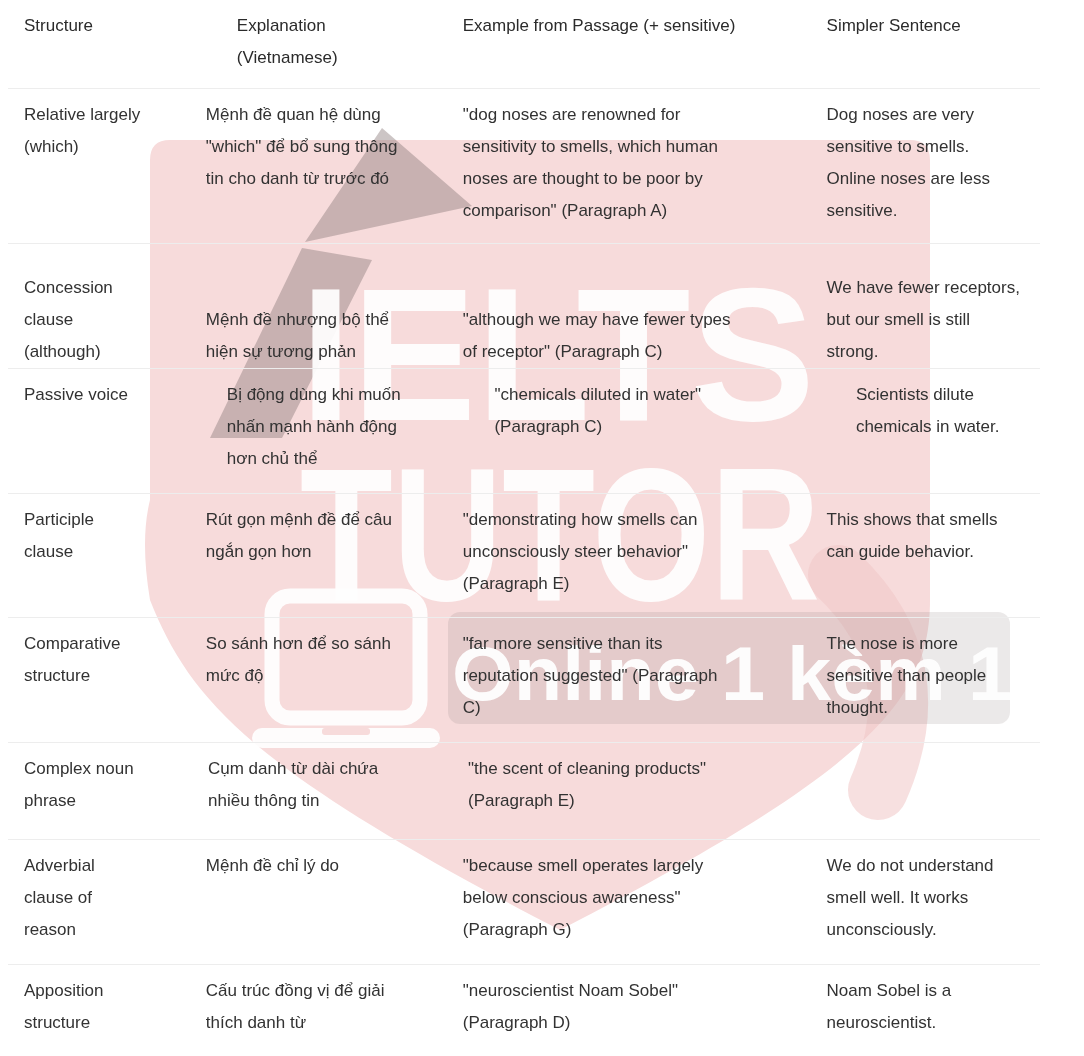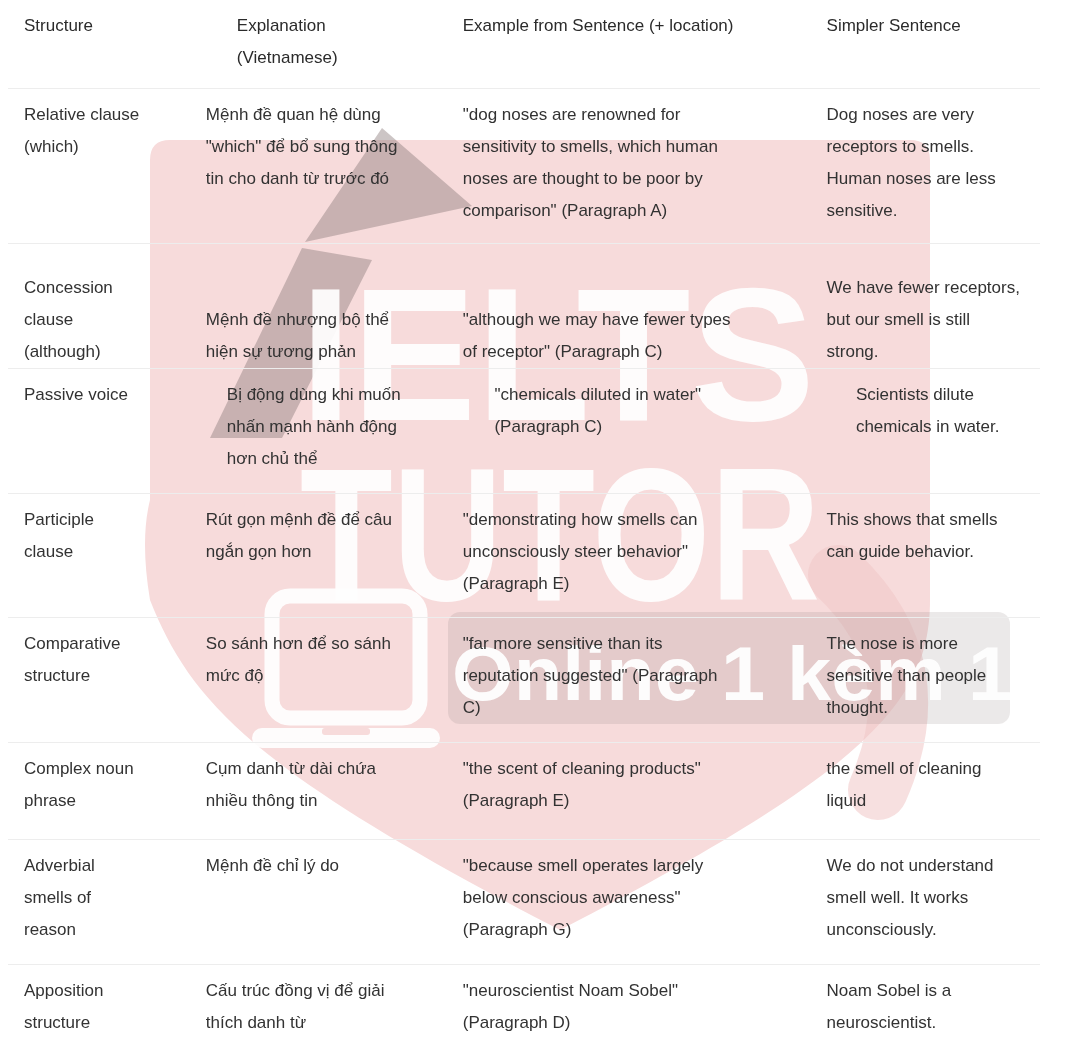--- a/index.html
+++ b/index.html
@@ -74,39 +74,39 @@
   <div class="table">
 
     <div class="row header h-header">
       <div class="cell c1">
           <span class="inner">Structure</span>
         </div>
       <div class="cell c2">
           <span class="inner">Explanation (Vietnamese)</span>
         </div>
       <div class="cell c3">
-          <span class="inner">Example from Sentence (+ location)</span>
+          <span class="inner">Example from Passage (+ sensitive)</span>
         </div>
       <div class="cell c4">
           <span class="inner">Simpler Sentence</span>
         </div>
     </div>
 
     <div class="row h-r1">
       <div class="cell c1">
-          <span class="inner">Relative clause (which)</span>
+          <span class="inner">Relative largely (which)</span>
         </div>
       <div class="cell c2">
           <span class="inner">Mệnh đề quan hệ dùng "which" để bổ sung thông tin cho danh từ trước đó</span>
         </div>
       <div class="cell c3">
           <span class="inner">"dog noses are renowned for sensitivity to smells, which human noses are thought to be poor by comparison" (Paragraph A)</span>
         </div>
       <div class="cell c4">
-          <span class="inner">Dog noses are very receptors to smells. Human noses are less sensitive.</span>
+          <span class="inner">Dog noses are very sensitive to smells. Online noses are less sensitive.</span>
         </div>
     </div>
 
     <div class="row h-r2">
       <div class="cell c1">
           <span class="inner">Concession clause (although)</span>
         </div>
       <div class="cell c2">
           <span class="inner">Mệnh đề nhượng bộ thể hiện sự tương phản</span>
         </div>
@@ -166,28 +166,25 @@
     <div class="row h-r6">
       <div class="cell c1">
           <span class="inner">Complex noun phrase</span>
         </div>
       <div class="cell c2">
           <span class="inner">Cụm danh từ dài chứa nhiều thông tin</span>
         </div>
       <div class="cell c3">
           <span class="inner">"the scent of cleaning products" (Paragraph E)</span>
         </div>
-      <div class="cell c4">
-          <span class="inner">the smell of cleaning liquid</span>
-        </div>
     </div>
 
     <div class="row h-r7">
       <div class="cell c1">
-          <span class="inner">Adverbial smells of reason</span>
+          <span class="inner">Adverbial clause of reason</span>
         </div>
       <div class="cell c2">
           <span class="inner">Mệnh đề chỉ lý do</span>
         </div>
       <div class="cell c3">
           <span class="inner">"because smell operates largely below conscious awareness" (Paragraph G)</span>
         </div>
       <div class="cell c4">
           <span class="inner">We do not understand smell well. It works unconsciously.</span>
         </div>

